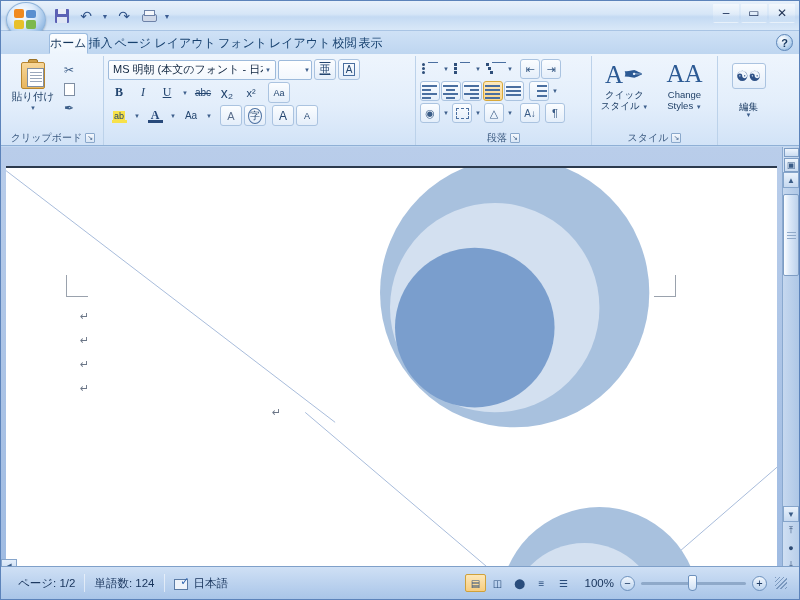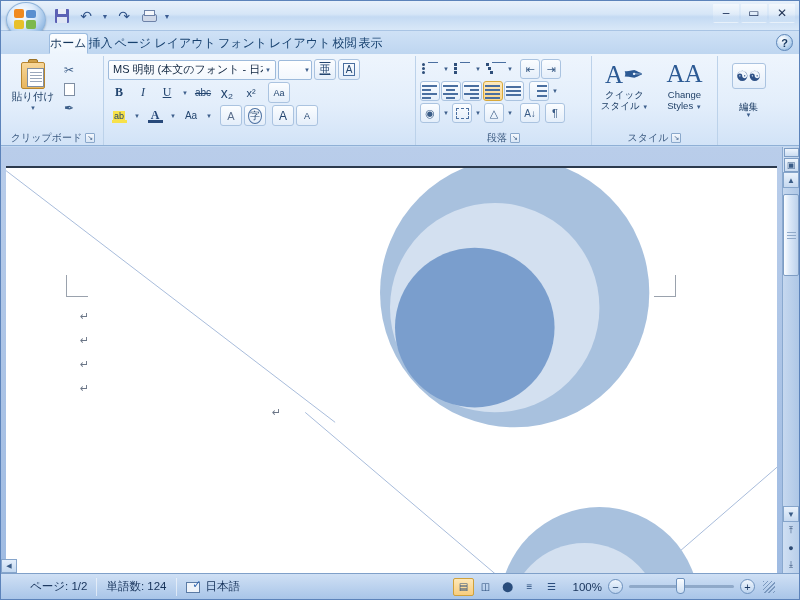--- a/index.html
+++ b/index.html
@@ -210,24 +210,24 @@
   .vs-thumb::after { content: ""; position: absolute; left: 3px; top: 37px; width: 9px; height: 7px;
     background: repeating-linear-gradient(180deg,#8fa9c9 0 1px, transparent 1px 3px); }
   .vs-obj { width: 16px; height: 17px; display: flex; align-items: center; justify-content: center;
     font-size: 9px; color: #2d4a73; }
   .hscroll-stub { position: absolute; left: 0; bottom: 0; width: 16px; height: 14px;
     background: linear-gradient(180deg,#e3eefb,#c3d8f0); border: 1px solid #86a5cb;
     display:flex;align-items:center;justify-content:center;font-size:7px;color:#3a5c87; }
 
   
   .statusbar {
-    position: absolute; left: 0; right: 0; bottom: 0; height: 26px;
+    position: absolute; left: 0; right: 0; bottom: 0; height: 33px;
     background: linear-gradient(180deg,#cfe0f5,#a9c5e8);
     border-top: 1px solid #7fa0c9;
-    display: flex; align-items: center; padding: 0 20px; font-size: 11.5px; color: #16325a;
+    display: flex; align-items: center; padding: 0 8px; font-size: 11.5px; color: #16325a;
   }
   .sb-item { padding: 0 9px; height: 18px; display: flex; align-items: center; gap: 5px;
     border-right: 1px solid rgba(255,255,255,.55); }
   .sb-item.nb { border-right: none; }
   .proof-ico { width: 15px; height: 13px; position: relative; }
   .proof-ico::before { content:""; position:absolute;left:0;top:2px;width:12px;height:9px;background:#eef3fa;border:1px solid #5b7ba5;}
   .proof-ico::after { content:"\2713"; position:absolute;right:-1px;top:-2px;color:#2e64b0;font-size:11px;font-weight:bold;}
   .sb-right { margin-left: auto; display: flex; align-items: center; gap: 6px; padding-right: 4px; }
   .viewbtns { display: flex; gap: 1px; }
   .vbtn { width: 21px; height: 18px; display: flex; align-items: center; justify-content: center;

